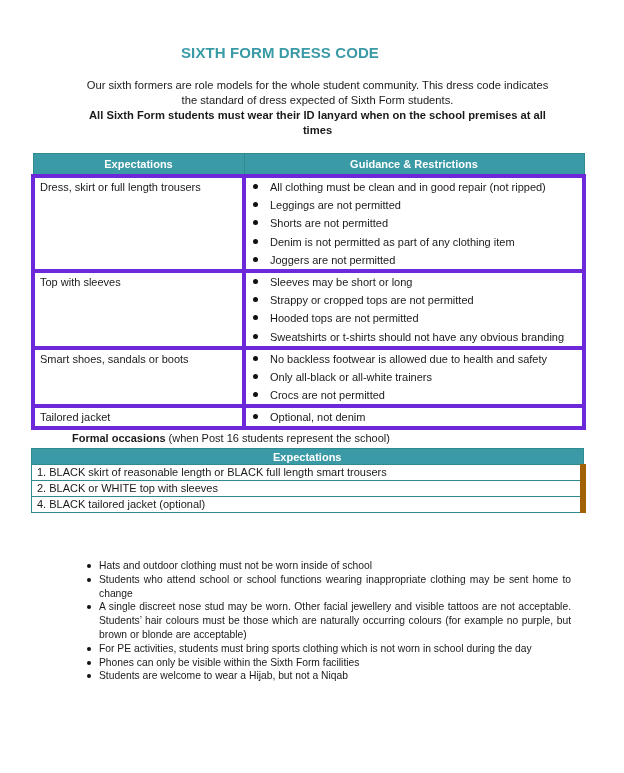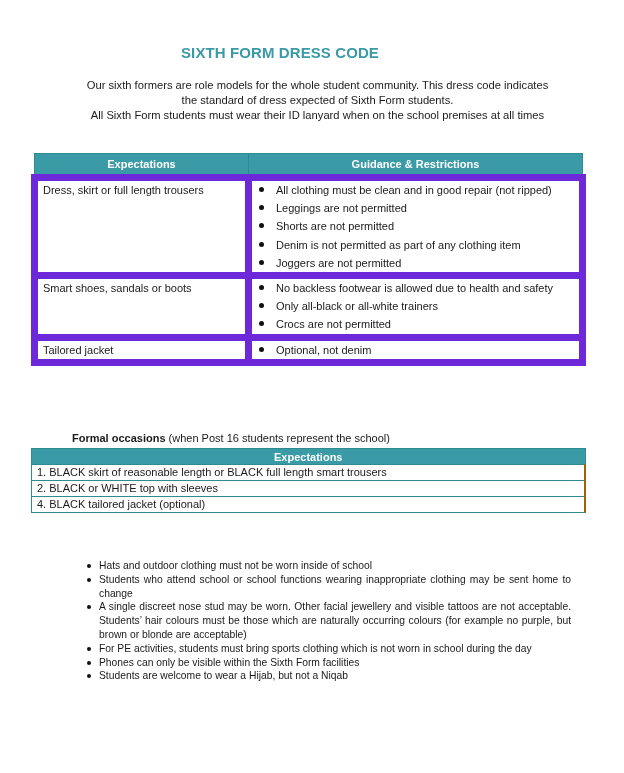--- a/index.html
+++ b/index.html
@@ -8,50 +8,50 @@
     font-family: "Liberation Sans", sans-serif; color: #1a1a1a;
   }
   .title {
     position: absolute; top: 44px; left: 0; width: 560px; text-align: center;
     font-size: 15px; font-weight: bold; color: #3a9aa6; letter-spacing: 0.1px;
   }
   .intro {
     position: absolute; top: 78px; left: 80px; width: 475px; text-align: center;
     font-size: 11.2px; line-height: 15px;
   }
-  .intro .bold { font-weight: normal; text-align: center; }
+  .intro .bold { font-weight: bold; text-align: center; }
   table { border-collapse: collapse; position: absolute; font-size: 11px; }
   .t1 { top: 153px; left: 31px; width: 555px; }
   .t1 th {
     background: #3a9aa6; color: #ffffff; font-weight: bold; font-size: 11px;
     height: 20px; padding: 0; text-align: center;
     border: 1px solid #2e8b8f;
   }
-  .t1 td { border: 7px solid #6d28d9; vertical-align: top; padding: 0; }
+  .t1 td { border: 4px solid #6d28d9; vertical-align: top; padding: 0; }
   .t1 td.exp { padding: 3px 4px 0 5px; width: 198px; }
   .t1 ul { list-style: none; margin: 0; padding: 0; }
   .t1 li { position: relative; padding-left: 24px; height: 18.2px; line-height: 18px; }
   .t1 li::before {
     content: ""; position: absolute; left: 7px; top: 6px;
     width: 5px; height: 5px; border-radius: 50%; background: #111;
   }
   .formal-label {
     position: absolute; top: 432px; left: 72px; font-size: 11px;
   }
   .formal-label .b { font-weight: bold; }
   .t2 { top: 448px; left: 31px; width: 555px; }
   .t2 th {
     background: #3a9aa6; color: #fff; font-weight: bold; font-size: 11px;
     height: 15px; padding: 0; text-align: center;
     border-top: 1px solid #2e8b8f; border-bottom: 1px solid #2e8b8f;
     border-left: 1px solid #2e8b8f; border-right: 1px solid #2e8b8f;
   }
   .t2 td {
     height: 15px; padding: 0 0 0 5px; line-height: 15px;
-    border-bottom: 1px solid #2e8b8f; border-left: 1px solid #2e8b8f; border-right: 2px solid #a16207;
+    border-bottom: 1px solid #2e8b8f; border-left: 1px solid #2e8b8f; border-right: 6px solid #a16207;
   }
   .notes {
     position: absolute; top: 547px; left: 72px; width: 487px;
     list-style: none; margin: 12px; padding: 0; font-size: 10.3px; line-height: 13.8px;
   }
   .notes li { position: relative; padding-left: 15px; text-align: justify; }
   .notes li::before {
     content: ""; position: absolute; left: 3px; top: 5px;
     width: 4px; height: 4px; border-radius: 50%; background: #111;
   }
@@ -76,20 +76,31 @@
   <tbody>
     <tr>
       <td class="exp">Dress, skirt or full length trousers</td>
       <td>
         <ul>
           <li>All clothing  must be clean and in good repair (not ripped)</li>
           <li>Leggings are not permitted</li>
           <li>Shorts are not permitted</li>
           <li>Denim is not permitted as part of any clothing item</li>
           <li>Joggers are not permitted</li>
+        </ul>
+      </td>
+    </tr>
+    <tr>
+      <td class="exp">Top with sleeves</td>
+      <td>
+        <ul>
+          <li>Sleeves may be short or long</li>
+          <li>Strappy or cropped tops are not permitted</li>
+          <li>Hooded tops are not permitted</li>
+          <li>Sweatshirts or t-shirts should not have any obvious branding</li>
         </ul>
       </td>
     </tr>
     <tr>
       <td class="exp">Smart shoes, sandals or boots</td>
       <td>
         <ul>
           <li>No backless footwear is allowed due to health and safety</li>
           <li>Only all-black or all-white trainers</li>
           <li>Crocs are not permitted</li>

